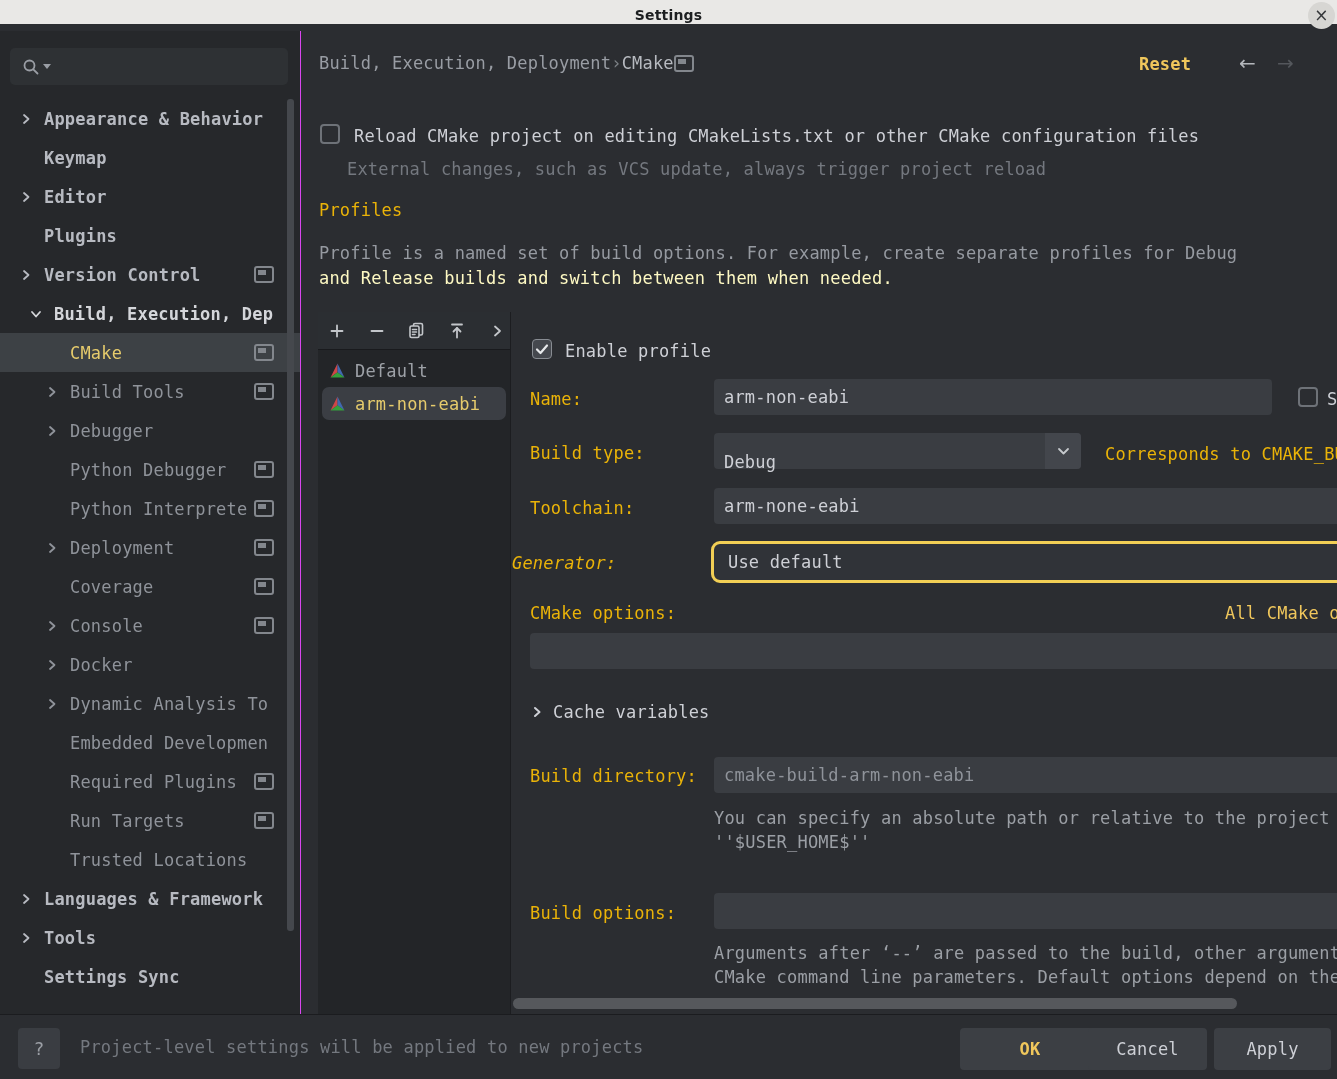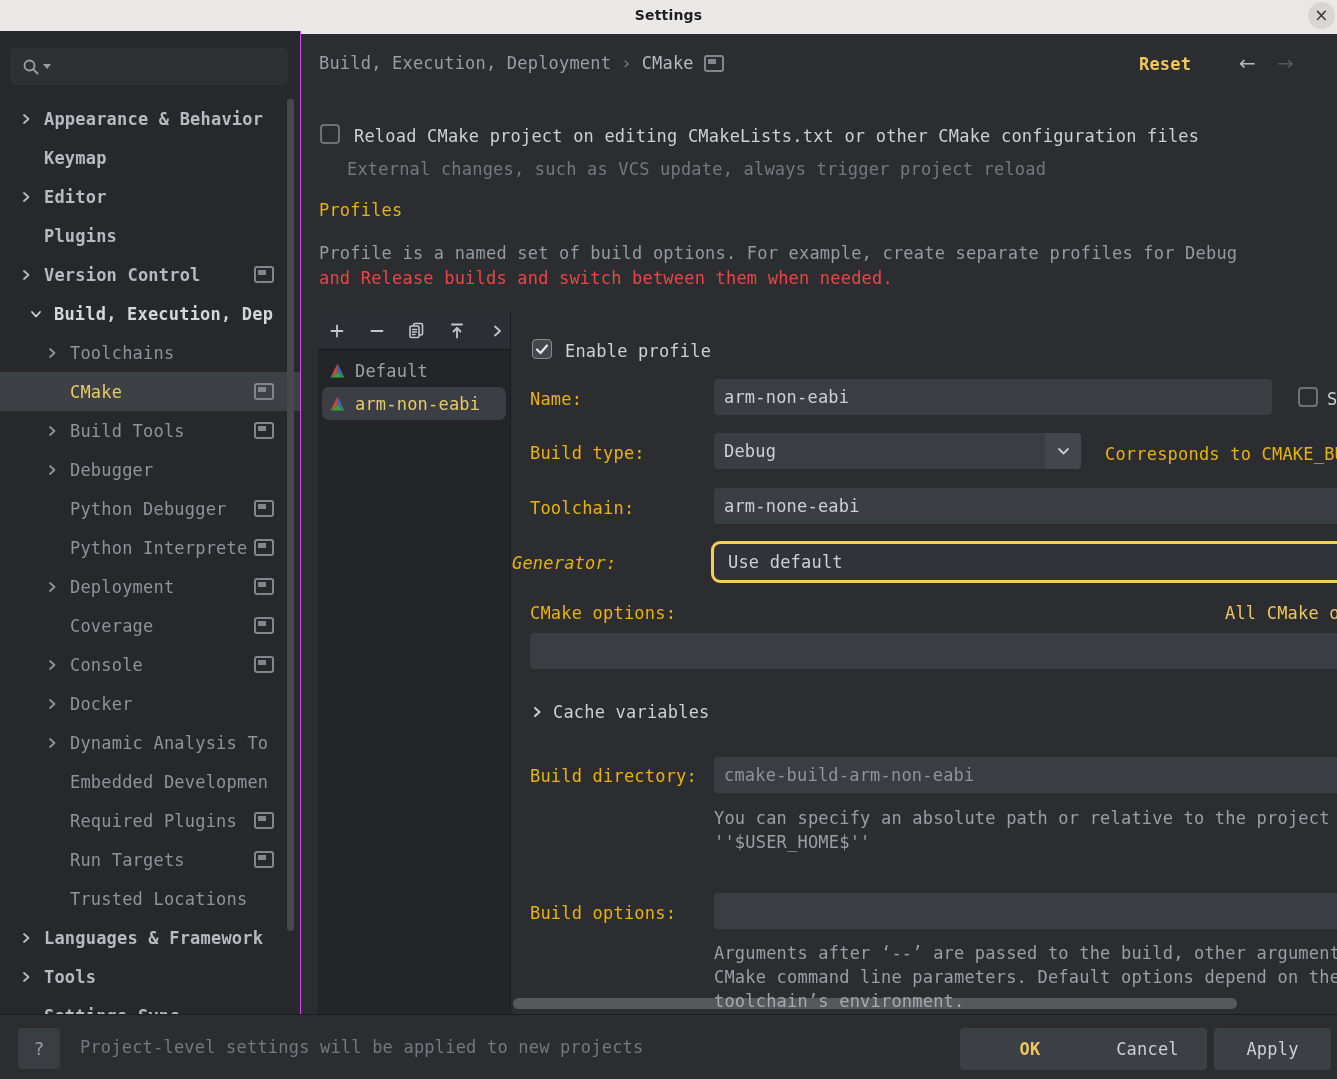--- a/index.html
+++ b/index.html
@@ -1,20 +1,20 @@
 <!DOCTYPE html>
 <html style="--accent: #f0c75c; --sel-text: #e6cb6c; --focus: #f2cf55;"><head>
 <meta charset="utf-8">
 <style>
   html,body{margin:0;padding:0;background:#2b2d31;}
   #app{position:relative;width:1337px;height:1079px;overflow:hidden;
        background:#2b2d31;font-family:"DejaVu Sans Mono",monospace;
        font-size:17px;color:#ced0d6;letter-spacing:0.2px;}
   
-  .titlebar{position:absolute;left:0;top:0;width:100%;height:34px;background:#e9e8e6;}
+  .titlebar{position:absolute;left:0;top:0;width:100%;height:24px;background:#e9e8e6;}
   .titlebar .title{position:absolute;left:0;right:0;top:0;line-height:31px;text-align:center;
        font-family:"DejaVu Sans",sans-serif;font-weight:bold;font-size:14px;color:#1d1f21;}
   .close-btn{position:absolute;left:1308px;top:2px;width:27px;height:27px;border-radius:50%;
        background:#d7d6d3;text-align:center;line-height:26px;font-family:"DejaVu Sans",sans-serif;
        font-size:17px;color:#35373a;cursor:pointer;}
   
   .sidebar{position:absolute;left:0;top:31px;width:300px;bottom:65px;background:#26282b;
        border-right:1px solid #d946ef;overflow:hidden;}
   .search-box{position:absolute;left:10px;top:17px;width:278px;height:37px;background:#2e3134;
        border-radius:5px;display:flex;align-items:center;padding-left:11px;box-sizing:border-box;color:#9a9ea5;}
@@ -34,21 +34,21 @@
   .screen-icon{display:inline-block;width:16px;height:13px;border:2px solid #83878d;border-radius:3px;
        position:relative;flex:none;box-sizing:content-box;}
   .screen-icon::after{content:"";position:absolute;left:2px;top:2px;width:8px;height:5px;background:#83878d;}
   .v-scroll{position:absolute;left:287px;top:68px;width:7px;height:832px;background:#45484d;border-radius:3px;}
   
   .main{position:absolute;left:301px;top:31px;width:1036px;bottom:65px;overflow:hidden;}
   .abs{position:absolute;}
   .lbl{color:#eab308;line-height:22px;white-space:nowrap;}
   .txt{color:#ced0d6;line-height:22px;white-space:nowrap;}
   .dim{color:#74787f;line-height:22px;white-space:nowrap;}
-  .breadcrumb{display:flex;gap:10px;align-items:center;}
+  .breadcrumb{display:flex;align-items:center;}
   .bc-parent{color:#999da4;}
   .bc-sep{color:#7c8086;}
   .bc-current{color:#b7bac0;}
   .reset-link{color:var(--accent);font-weight:bold;cursor:pointer;}
   .nav-arrow{font-size:20px;line-height:22px;cursor:pointer;font-family:"DejaVu Sans",sans-serif;}
   .nav-back{color:#b4b7bc;} .nav-fwd{color:#54575c;}
   .checkbox{width:20px;height:20px;border:2px solid #6e7278;border-radius:4px;box-sizing:border-box;cursor:pointer;}
   .checkbox.checked{background:#45484e;border:1px solid #888c92;display:flex;align-items:center;justify-content:center;color:#e8eaec;}
   
   .panel{position:absolute;left:17px;top:281px;width:193px;height:702px;background:#232528;
@@ -58,21 +58,21 @@
   .tool-btn{width:19px;height:19px;display:flex;align-items:center;justify-content:center;cursor:pointer;flex:none;}
   .profile-list{padding-top:4px;}
   .profile-row{height:33px;display:flex;align-items:center;padding:0 7px;margin:0 4px;border-radius:7px;
        color:#9da1a7;cursor:pointer;white-space:nowrap;}
   .profile-row.selected{background:#3b3e44;color:var(--sel-text);}
   .cmake-icon{width:17px;height:15px;margin-right:9px;flex:none;}
   
   .field{background:#3a3d42;border-radius:4px;line-height:36px;padding:0 10px;box-sizing:border-box;
        white-space:nowrap;overflow:hidden;color:#ced0d6;cursor:text;}
   .field.ghost{color:#8f939a;}
-  .dropdown{background:#3a3d42;border-radius:4px;line-height:36px;padding:0 10px;box-sizing:border-box;
+  .dropdown{background:#3a3d42;border-radius:4px;line-height:36px;padding:11px 10px;box-sizing:border-box;
        position:relative;white-space:nowrap;cursor:pointer;}
   .dd-arrow{position:absolute;right:0;top:0;width:36px;height:36px;background:#43464c;
        border-radius:0 4px 4px 0;display:flex;align-items:center;justify-content:center;color:#c6c9cd;}
   .gen-field{background:#303338;border:3px solid var(--focus);border-radius:9px;line-height:36px;
        padding:0 14px;box-sizing:border-box;white-space:nowrap;cursor:pointer;}
   .link{color:var(--accent);white-space:nowrap;overflow:hidden;cursor:pointer;line-height:22px;}
   .clip{white-space:nowrap;overflow:hidden;}
   .hints div{line-height:24px;white-space:nowrap;overflow:hidden;color:#9b9fa5;}
   .cache-row{display:flex;align-items:center;gap:9px;color:#ced0d6;cursor:pointer;}
   .h-scroll{position:absolute;left:212px;top:967px;width:724px;height:11px;border-radius:6px;
@@ -142,28 +142,20 @@
           <span class="screen-icon"></span>
         </div>
         <div class="tree-row lvl0 bold active">
           <span class="chev">
             <svg width="14" height="14" viewBox="0 0 14 14" fill="none" stroke="currentColor" stroke-width="1.8" stroke-linecap="round" stroke-linejoin="round">
               <polyline points="3,5 7,9.5 11,5"></polyline>
             </svg>
           </span>
           <span class="label">Build, Execution, Dep</span>
         </div>
-        <div class="tree-row lvl1">
-          <span class="chev">
-            <svg width="14" height="14" viewBox="0 0 14 14" fill="none" stroke="currentColor" stroke-width="1.8" stroke-linecap="round" stroke-linejoin="round">
-              <polyline points="5,3 9.5,7 5,11"></polyline>
-            </svg>
-          </span>
-          <span class="label">Toolchains</span>
-        </div>
         <div class="tree-row lvl1 selected">
           <span class="chev"></span>
           <span class="label">CMake</span>
           <span class="screen-icon"></span>
         </div>
         <div class="tree-row lvl1">
           <span class="chev">
             <svg width="14" height="14" viewBox="0 0 14 14" fill="none" stroke="currentColor" stroke-width="1.8" stroke-linecap="round" stroke-linejoin="round">
               <polyline points="5,3 9.5,7 5,11"></polyline>
             </svg>
@@ -281,21 +273,21 @@
     <div class="abs reset-link" style="left:838px;top:23px;">Reset</div>
     <div class="abs nav-arrow nav-back" style="left:938px;top:21px;">←</div>
     <div class="abs nav-arrow nav-fwd" style="left:976px;top:21px;">→</div>
 
     <div class="abs checkbox" style="left:19px;top:93px;"></div>
     <div class="abs txt" style="left:53px;top:94px;">Reload CMake project on editing CMakeLists.txt or other CMake configuration files</div>
     <div class="abs dim" style="left:46px;top:127px;">External changes, such as VCS update, always trigger project reload</div>
 
     <div class="abs lbl" style="left:18px;top:168px;">Profiles</div>
     <div class="abs lbl" style="left:18px;top:211px;color:#969aa1;">Profile is a named set of build options. For example, create separate profiles for Debug</div>
-    <div class="abs lbl" style="left:18px;top:236px;color:#ef4444;">and Release builds and switch between them when needed.</div>
+    <div class="abs lbl" style="left:18px;top:236px;color:#fef9c3;">and Release builds and switch between them when needed.</div>
 
     <div class="panel">
       <div class="panel-toolbar">
           <span class="tool-btn">
             <svg width="18" height="18" viewBox="0 0 18 18" fill="none" stroke="currentColor" stroke-width="1.8" stroke-linecap="round" stroke-linejoin="round">
               <path d="M9 3.5v11M3.5 9h11"></path>
             </svg>
           </span>
           <span class="tool-btn">
             <svg width="18" height="18" viewBox="0 0 18 18" fill="none" stroke="currentColor" stroke-width="1.8" stroke-linecap="round" stroke-linejoin="round">
@@ -391,21 +383,20 @@
     <div class="abs hints" style="left:413px;top:775px;width:623px;">
       <div>You can specify an absolute path or relative to the project root.</div>
       <div>''$USER_HOME$''</div>
     </div>
 
     <div class="abs lbl" style="left:229px;top:871px;">Build options:</div>
     <div class="abs field" style="left:413px;top:862px;width:630px;height:36px;"></div>
     <div class="abs hints" style="left:413px;top:910px;width:623px;">
       <div>Arguments after ‘--’ are passed to the build, other arguments are used as</div>
       <div>CMake command line parameters. Default options depend on the</div>
-      <div>toolchain’s environment.</div>
     </div>
 
     <div class="h-scroll"></div>
   </div>
 
   <div class="footer">
     <div class="help-btn">?</div>
     <div class="footer-note">Project-level settings will be applied to new projects</div>
     <div class="btn default" style="left:960px;width:140px;">OK</div>
     <div class="btn" style="left:1088px;width:119px;">Cancel</div>

